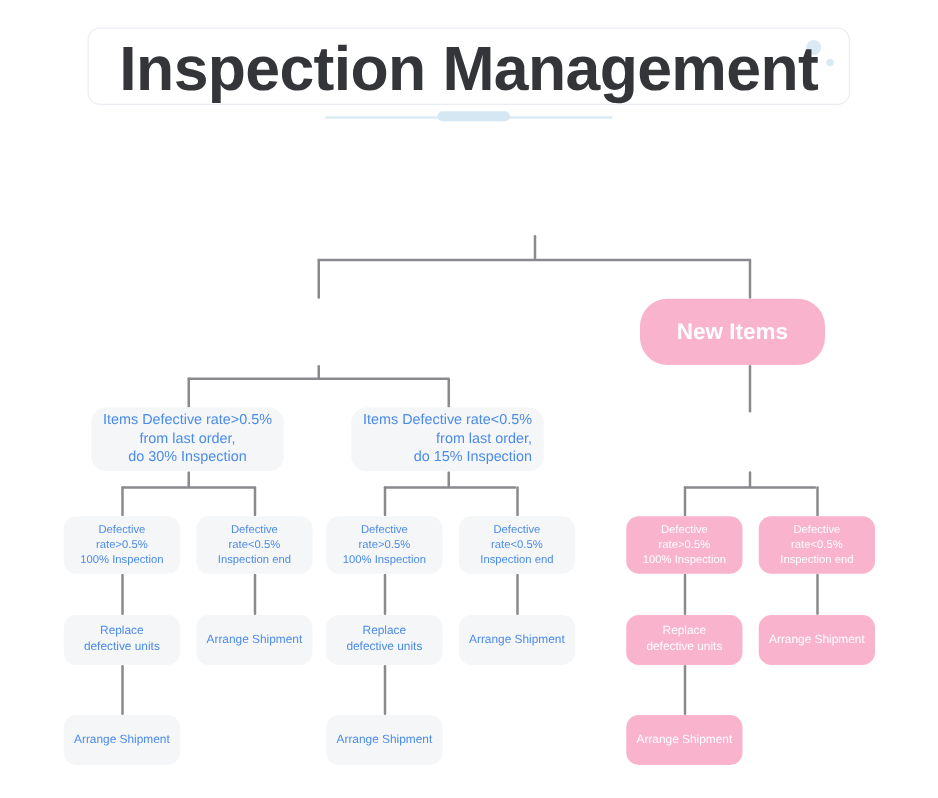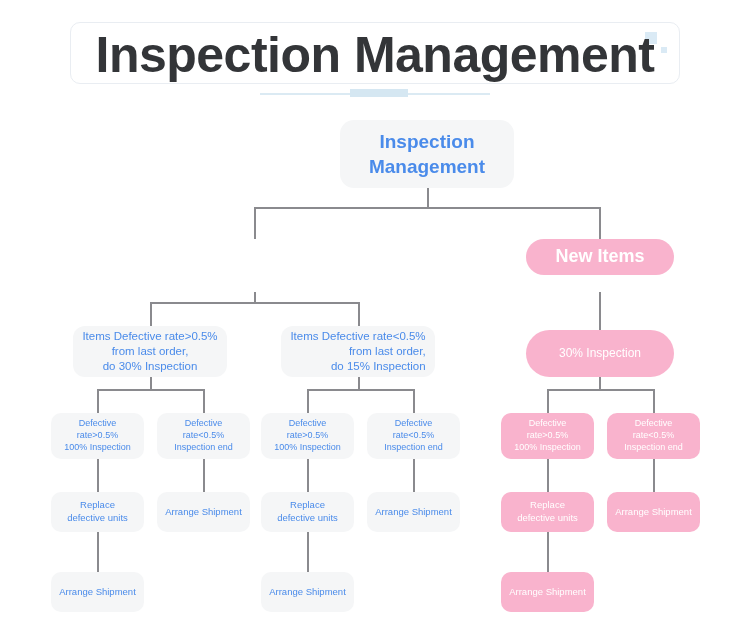--- a/index.html
+++ b/index.html
@@ -1,15 +1,15 @@
 <!DOCTYPE html>
 <html><head>
 <meta charset="utf-8">
 <style>
-  * { box-sizing: border-box; margin: 0; padding: 0; }
+  * { box-sizing: border-box; margin: 0; padding: 0; border-radius: 24px; }
   html, body {
     width: 750px; height: 638px;
     background: #ffffff;
     font-family: "Liberation Sans", sans-serif;
     overflow: hidden;
   }
   #stage { position: relative; width: 750px; height: 638px; }
 
   
   .title-card {
@@ -130,32 +130,29 @@
   <div class="ln v" style="left:203px; top:459px; height:33px;"></div>
   <div class="ln v" style="left:307px; top:459px; height:33px;"></div>
   <div class="ln v" style="left:413px; top:459px; height:33px;"></div>
   <div class="ln v" style="left:547px; top:459px; height:33px;"></div>
   <div class="ln v" style="left:653px; top:459px; height:33px;"></div>
 
   <div class="ln v" style="left:97px;  top:532px; height:40px;"></div>
   <div class="ln v" style="left:307px; top:532px; height:40px;"></div>
   <div class="ln v" style="left:547px; top:532px; height:40px;"></div>
 
-  <div class="node n-root" style="left:340px; top:120px; width:174px; height:68px;">Inspection
-Management</div>
 
-  <div class="node n-l2 pink" style="left:526px; top:239px; width:148px; height:36px;">New Items</div>
+  <div class="node n-l2 pink" style="left:512px; top:239px; width:148px; height:53px;">New Items</div>
 
   <div class="node n-l3-blue" style="left:73px; top:326px; width:154px; height:51px;">Items Defective rate&gt;0.5%
 from last order,
 do 30% Inspection</div>
   <div class="node n-l3-blue" style="left:281px; top:326px; width:154px; height:51px;text-align:right;">Items Defective rate&lt;0.5%
 from last order,
 do 15% Inspection</div>
-  <div class="node n-l3-pink pink" style="left:526px; top:330px; width:148px; height:47px;">30% Inspection</div>
 
   <div class="node n-l4" style="left:51px; top:413px; width:93px; height:46px;">Defective rate&gt;0.5%
 100% Inspection</div>
   <div class="node n-l4" style="left:157px; top:413px; width:93px; height:46px;">Defective rate&lt;0.5%
 Inspection end</div>
   <div class="node n-l4" style="left:261px; top:413px; width:93px; height:46px;">Defective rate&gt;0.5%
 100% Inspection</div>
   <div class="node n-l4" style="left:367px; top:413px; width:93px; height:46px;">Defective rate&lt;0.5%
 Inspection end</div>
   <div class="node n-l4 pink" style="left:501px; top:413px; width:93px; height:46px;">Defective rate&gt;0.5%

